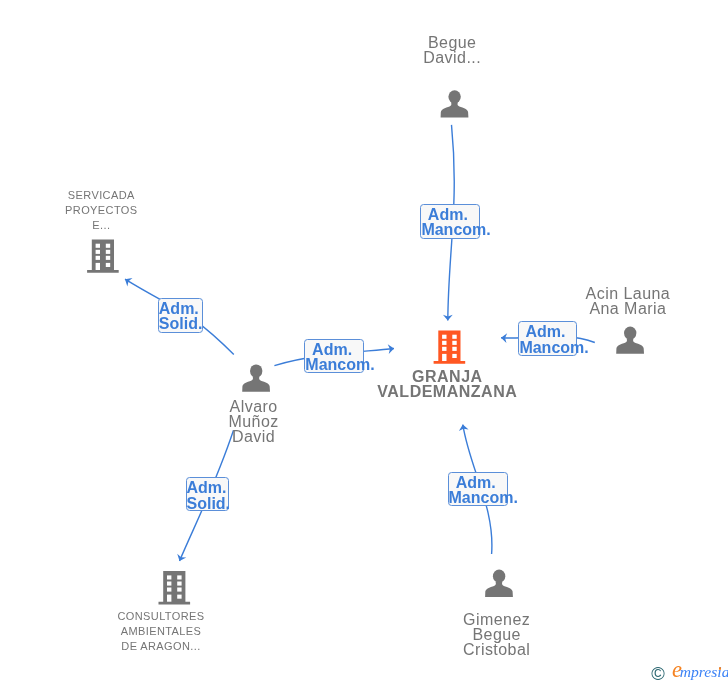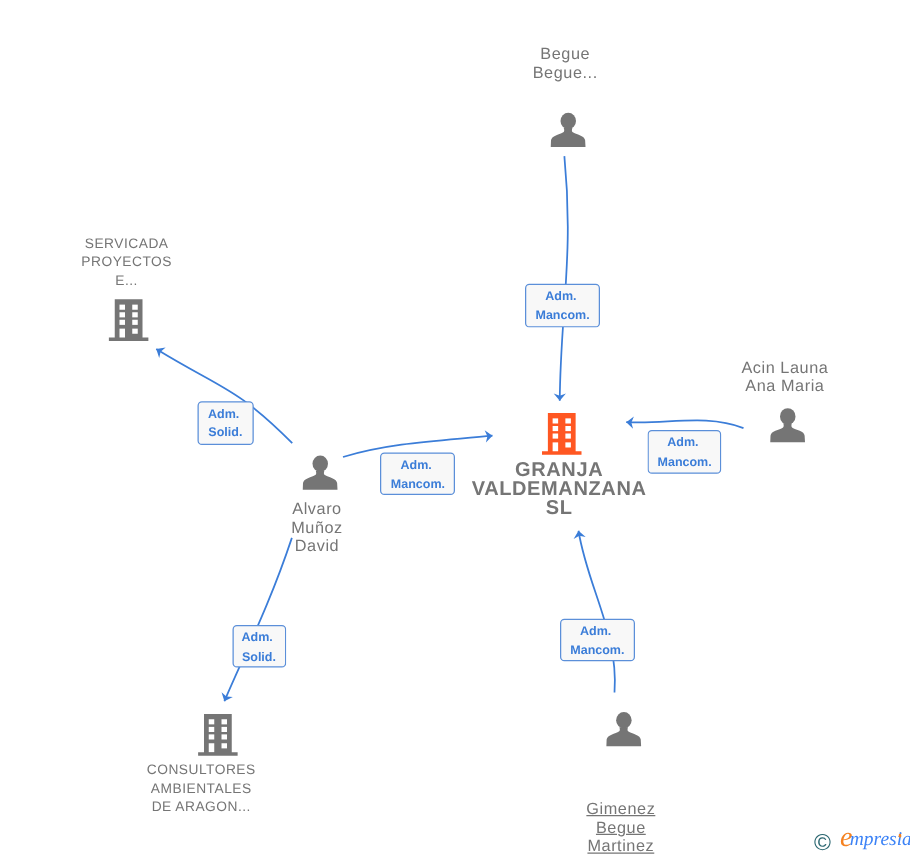--- a/index.html
+++ b/index.html
@@ -4,26 +4,26 @@
 <title>Empresia relationship graph</title>
 <style>
   html, body { margin:0; padding:0; }
   body { width:728px; height:685px; position:relative; overflow:hidden; background:#ffffff;
           font-family:"Liberation Sans", sans-serif; -webkit-font-smoothing:antialiased; }
   #edge-canvas { position:absolute; left:0; top:0; }
   .edge-line { stroke:#3b7dd8; stroke-width:1.4; fill:none; }
   .edge-arrow { fill:#3b7dd8; }
   .nlabel { position:absolute; text-align:center; color:#757575; white-space:nowrap;
               transform:translateZ(0); }
-  .nlabel.person { font-size:13px; letter-spacing:0.45px; line-height:15px; }
+  .nlabel.person { font-size:16px; letter-spacing:0.45px; line-height:15px; }
   .nlabel.company { font-size:11px; letter-spacing:0.4px; line-height:15px; }
   .nlabel.center { font-size:16px; font-weight:bold; letter-spacing:0.5px; line-height:15px; }
   .elabel { position:absolute; box-sizing:border-box; border:1.6px solid #5b8fd9; border-radius:3.5px;
-             background:#f8f8f8; color:#3b7dd8; font-size:10px; font-weight:bold; line-height:15.4px;
-             text-align:center; letter-spacing:0; padding-top:2.0px; transform:translateZ(0);margin-top:23px; }
+             background:#f8f8f8; color:#3b7dd8; font-size:16px; font-weight:bold; line-height:15.4px;
+             text-align:center; letter-spacing:0; padding-top:2.0px; transform:translateZ(0); }
   .elabel > div { white-space:pre; }
   #credit { position:absolute; left:648px; top:660px; width:80px; height:25px;
              transform:translateZ(0); }
   #credit span { position:absolute; }
   #credit-c { left:3.2px; top:4.6px; font-size:18.4px; color:#2a6670;
               font-family:"Liberation Sans", sans-serif; line-height:18px; }
   #credit-e { left:24.0px; top:-0.8px; font-size:22.5px; color:#f58220;
               font-family:"Liberation Serif", serif; font-style:italic; line-height:22px; }
   #credit-rest { left:31.8px; top:4.3px; font-size:15.6px; color:#3b82f6;
                  font-family:"Liberation Serif", serif; font-style:italic; line-height:15px; }
@@ -98,50 +98,49 @@
   </g>
   <g transform="translate(158.5,571.1) scale(1,1)" fill="#757575">
     <use href="#building-icon"></use>
   </g>
   <g transform="translate(485.3,569.9) scale(1,1)" fill="#757575">
     <use href="#person-icon"></use>
   </g>
 </svg>
 <div class="nlabel person" style="left: 302.2px; width: 300px; top: 34.8px;">
   <div>Begue</div>
-  <div>Begue...</div>
+  <div>David...</div>
 </div>
 <div class="nlabel company" style="left: -48.7px; width: 300px; top: 187.9px;">
   <div>SERVICADA</div>
   <div>PROYECTOS</div>
   <div>E...</div>
 </div>
 <div class="nlabel person" style="left: 103.6px; width: 300px; top: 399px;">
   <div>Alvaro</div>
   <div>Muñoz</div>
   <div>David</div>
 </div>
 <div class="nlabel center" style="left: 297.3px; width: 300px; top: 369px;">
   <div>GRANJA</div>
   <div>VALDEMANZANA</div>
-  <div>SL</div>
 </div>
 <div class="nlabel person" style="left: 477.9px; width: 300px; top: 286.1px;">
   <div>Acin Launa</div>
   <div>Ana Maria</div>
 </div>
 <div class="nlabel company" style="left: 11px; width: 300px; top: 608.7px;">
   <div>CONSULTORES</div>
   <div>AMBIENTALES</div>
   <div>DE ARAGON...</div>
 </div>
-<div class="nlabel person" style="left: 346.7px; width: 300px; top: 639px; text-decoration: underline;">
+<div class="nlabel person" style="left: 346.7px; width: 300px; top: 612px;">
   <div>Gimenez</div>
   <div>Begue</div>
-  <div>Martinez</div>
+  <div>Cristobal</div>
 </div>
 <div class="elabel" style="left: 420.4px; top: 203.9px; width: 59.4px; height: 35px;">
   <div>Adm. </div>
   <div>Mancom.</div>
 </div>
 <div class="elabel" style="left: 157.8px; top: 297.9px; width: 45px; height: 35.3px;">
   <div>Adm. </div>
   <div>Solid.</div>
 </div>
 <div class="elabel" style="left: 304.3px; top: 338.7px; width: 60.1px; height: 34.2px;">

